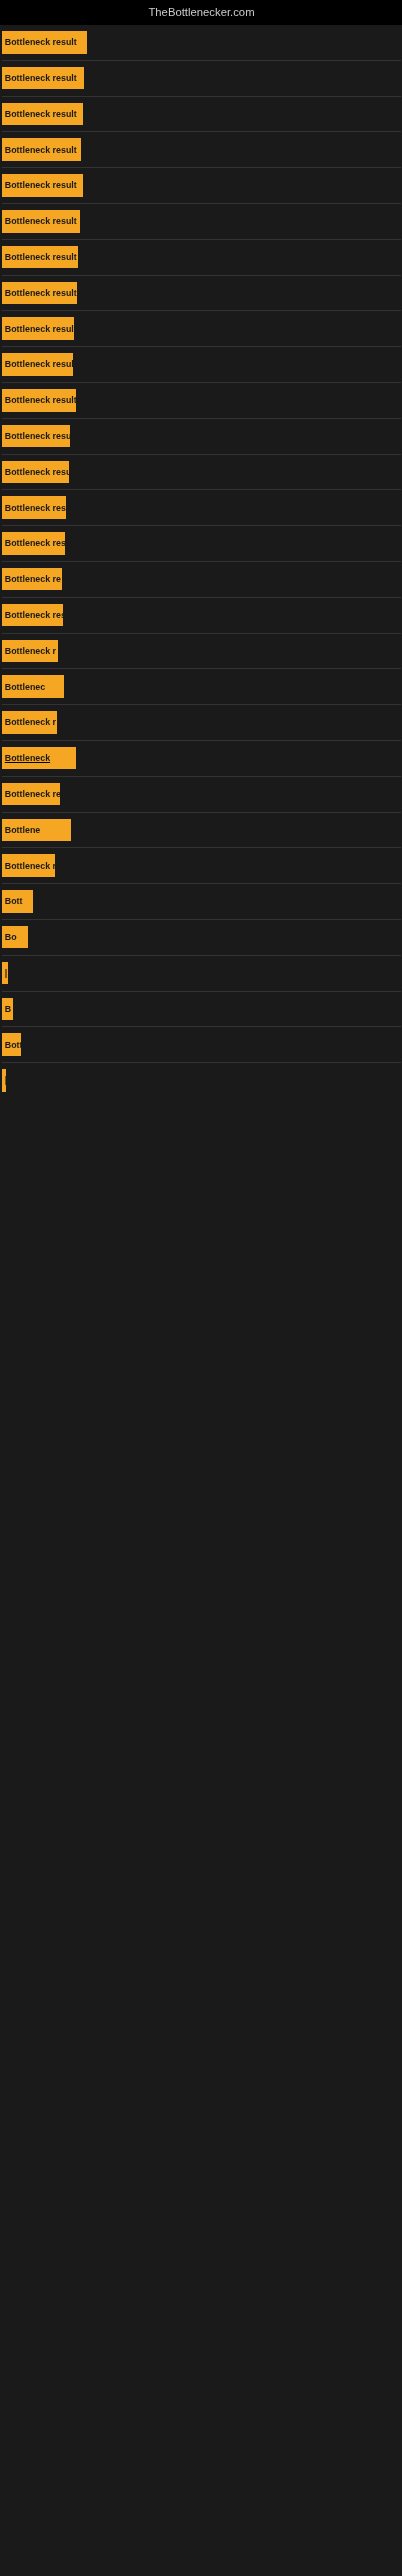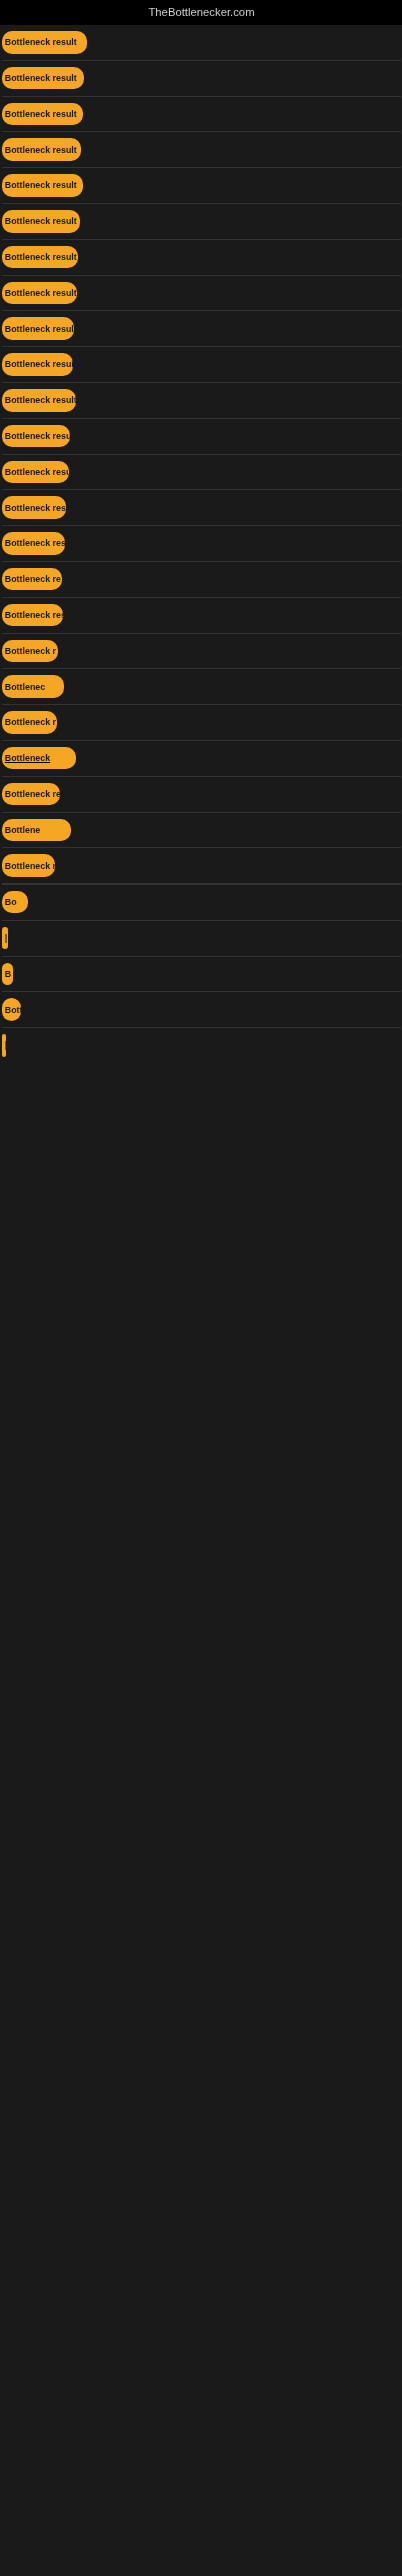--- a/index.html
+++ b/index.html
@@ -27,21 +27,21 @@
       display: flex;
       align-items: center;
       padding-left: 1.6px;
     }
     .bar {
       background-color: #f5a623;
       height: 22.5px;
       display: flex;
       align-items: center;
       padding-left: 3.2px;
-      border-radius: 10px;
+      border-radius: 0;
       white-space: nowrap;
       overflow: hidden;
     }
     .bar span {
       font-size: 8.9px;
       font-weight: bold;
       color: #1a1a1a;
     }
     .separator {
       height: 0.8px;
@@ -194,20 +194,25 @@
         <span>Bottlene</span>
       </div>
     </div>
     <div class="separator"></div>
     <div class="bar-container">
       <div class="bar" style="width: 53px;">
         <span>Bottleneck r</span>
       </div>
     </div>
     <div class="separator"></div>
+    <div class="bar-container">
+      <div class="bar" style="width: 31px;">
+        <span>Bott</span>
+      </div>
+    </div>
     <div class="separator"></div>
     <div class="bar-container">
       <div class="bar" style="width: 26px;">
         <span>Bo</span>
       </div>
     </div>
     <div class="separator"></div>
     <div class="bar-container">
       <div class="bar" style="width: 6.4px;">
         <span>|</span>

